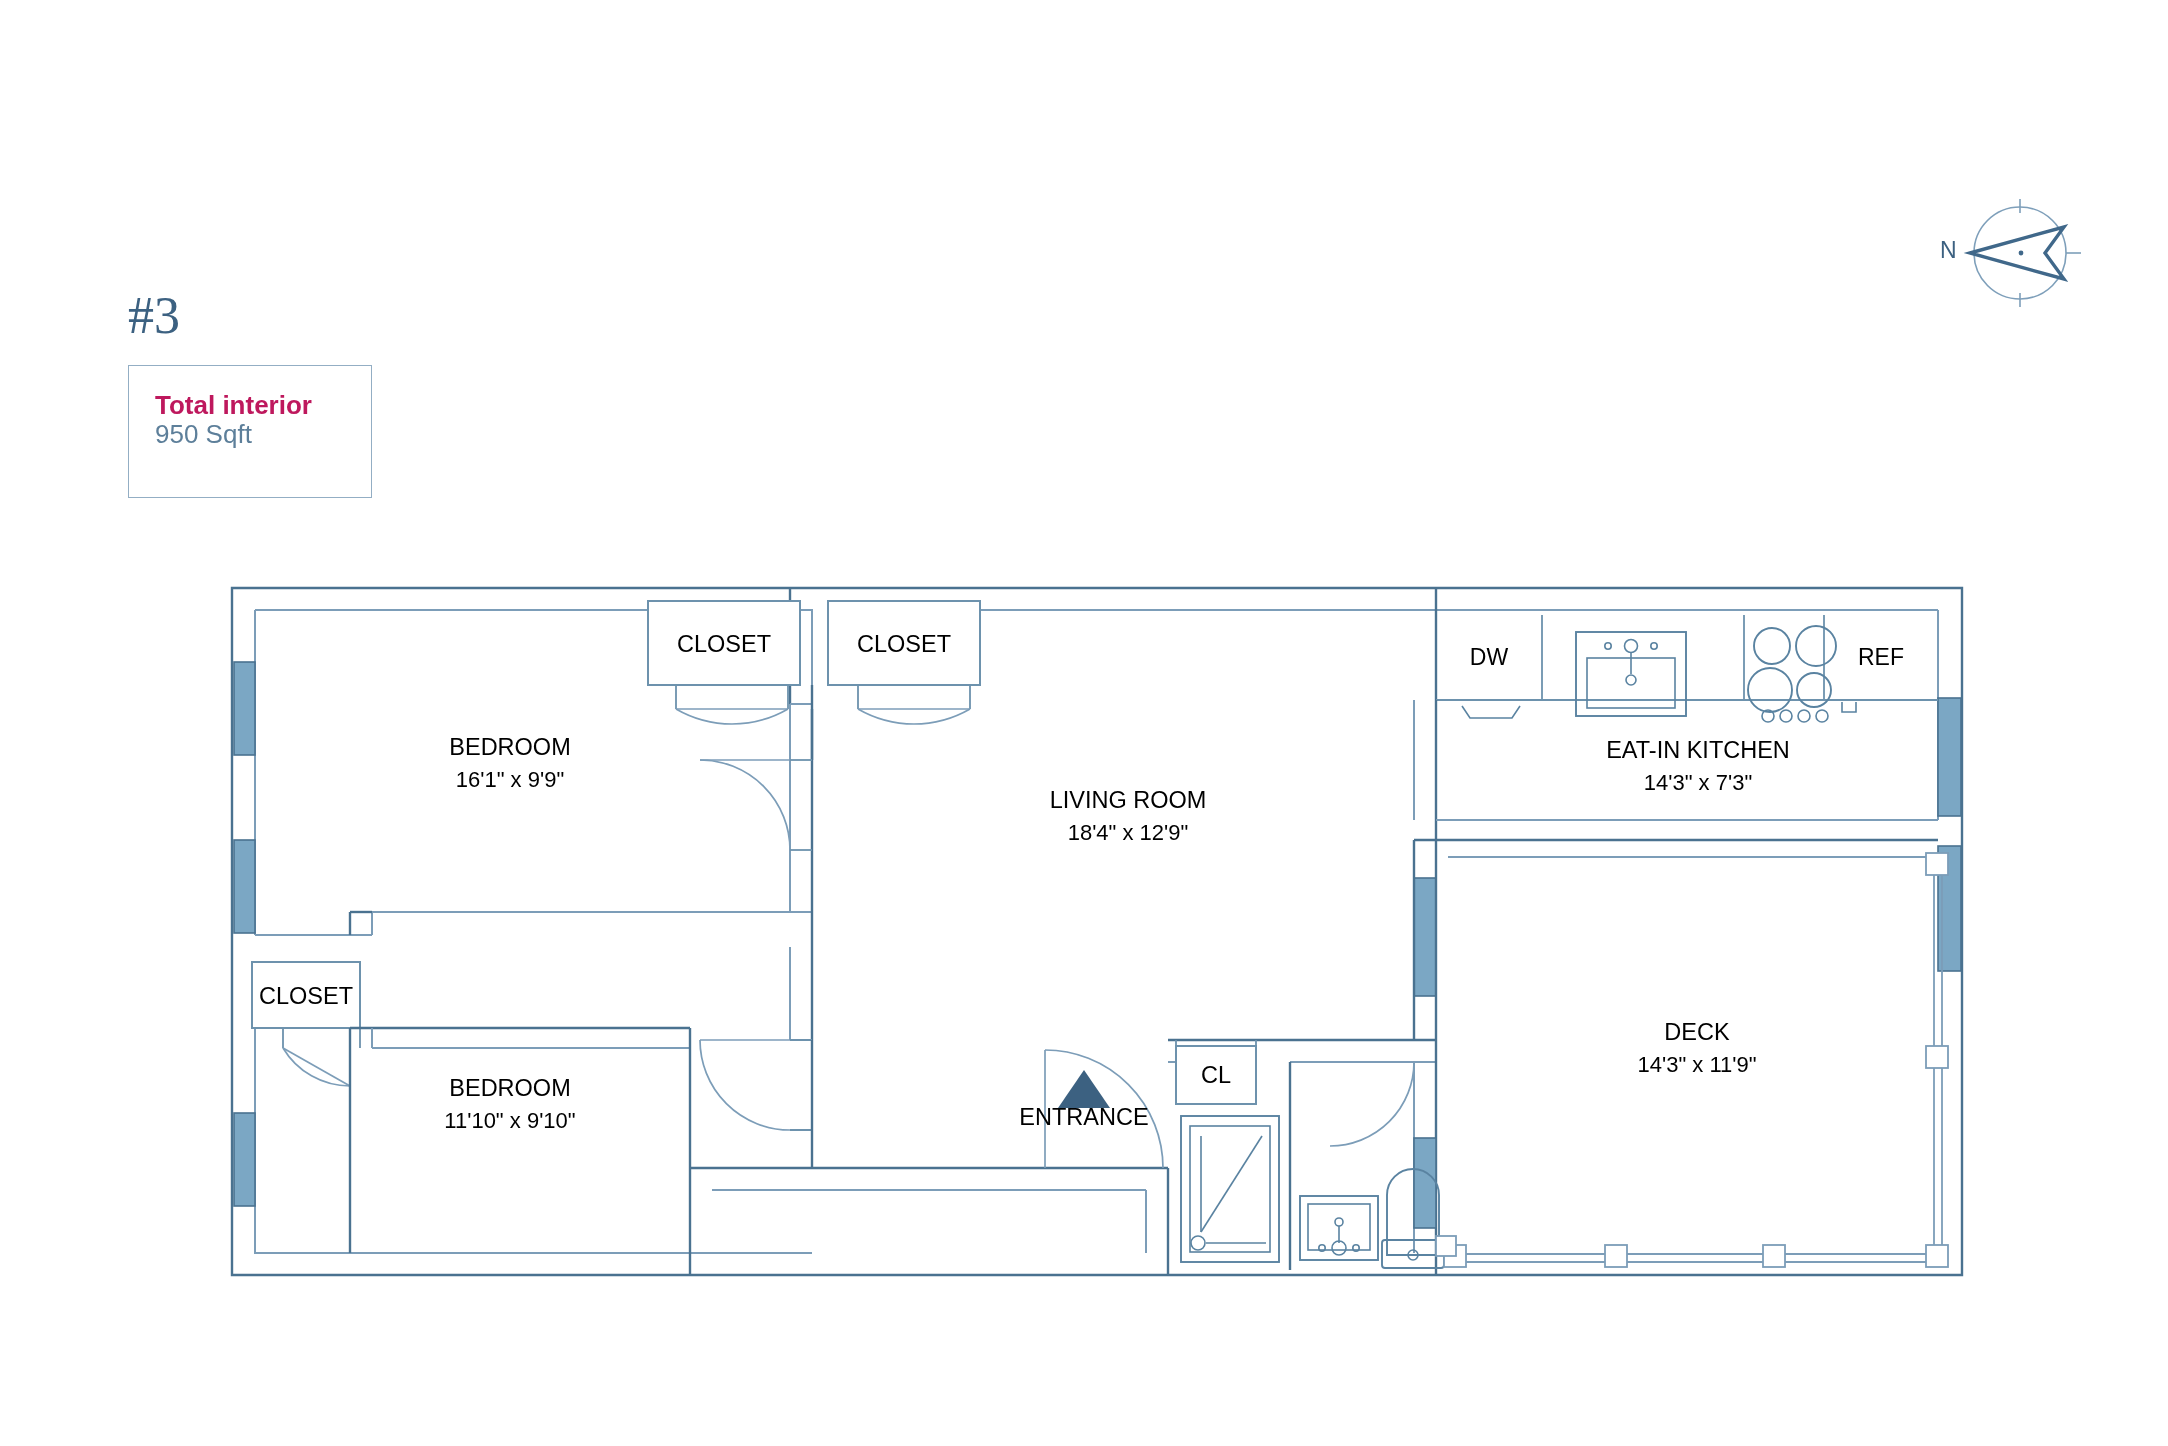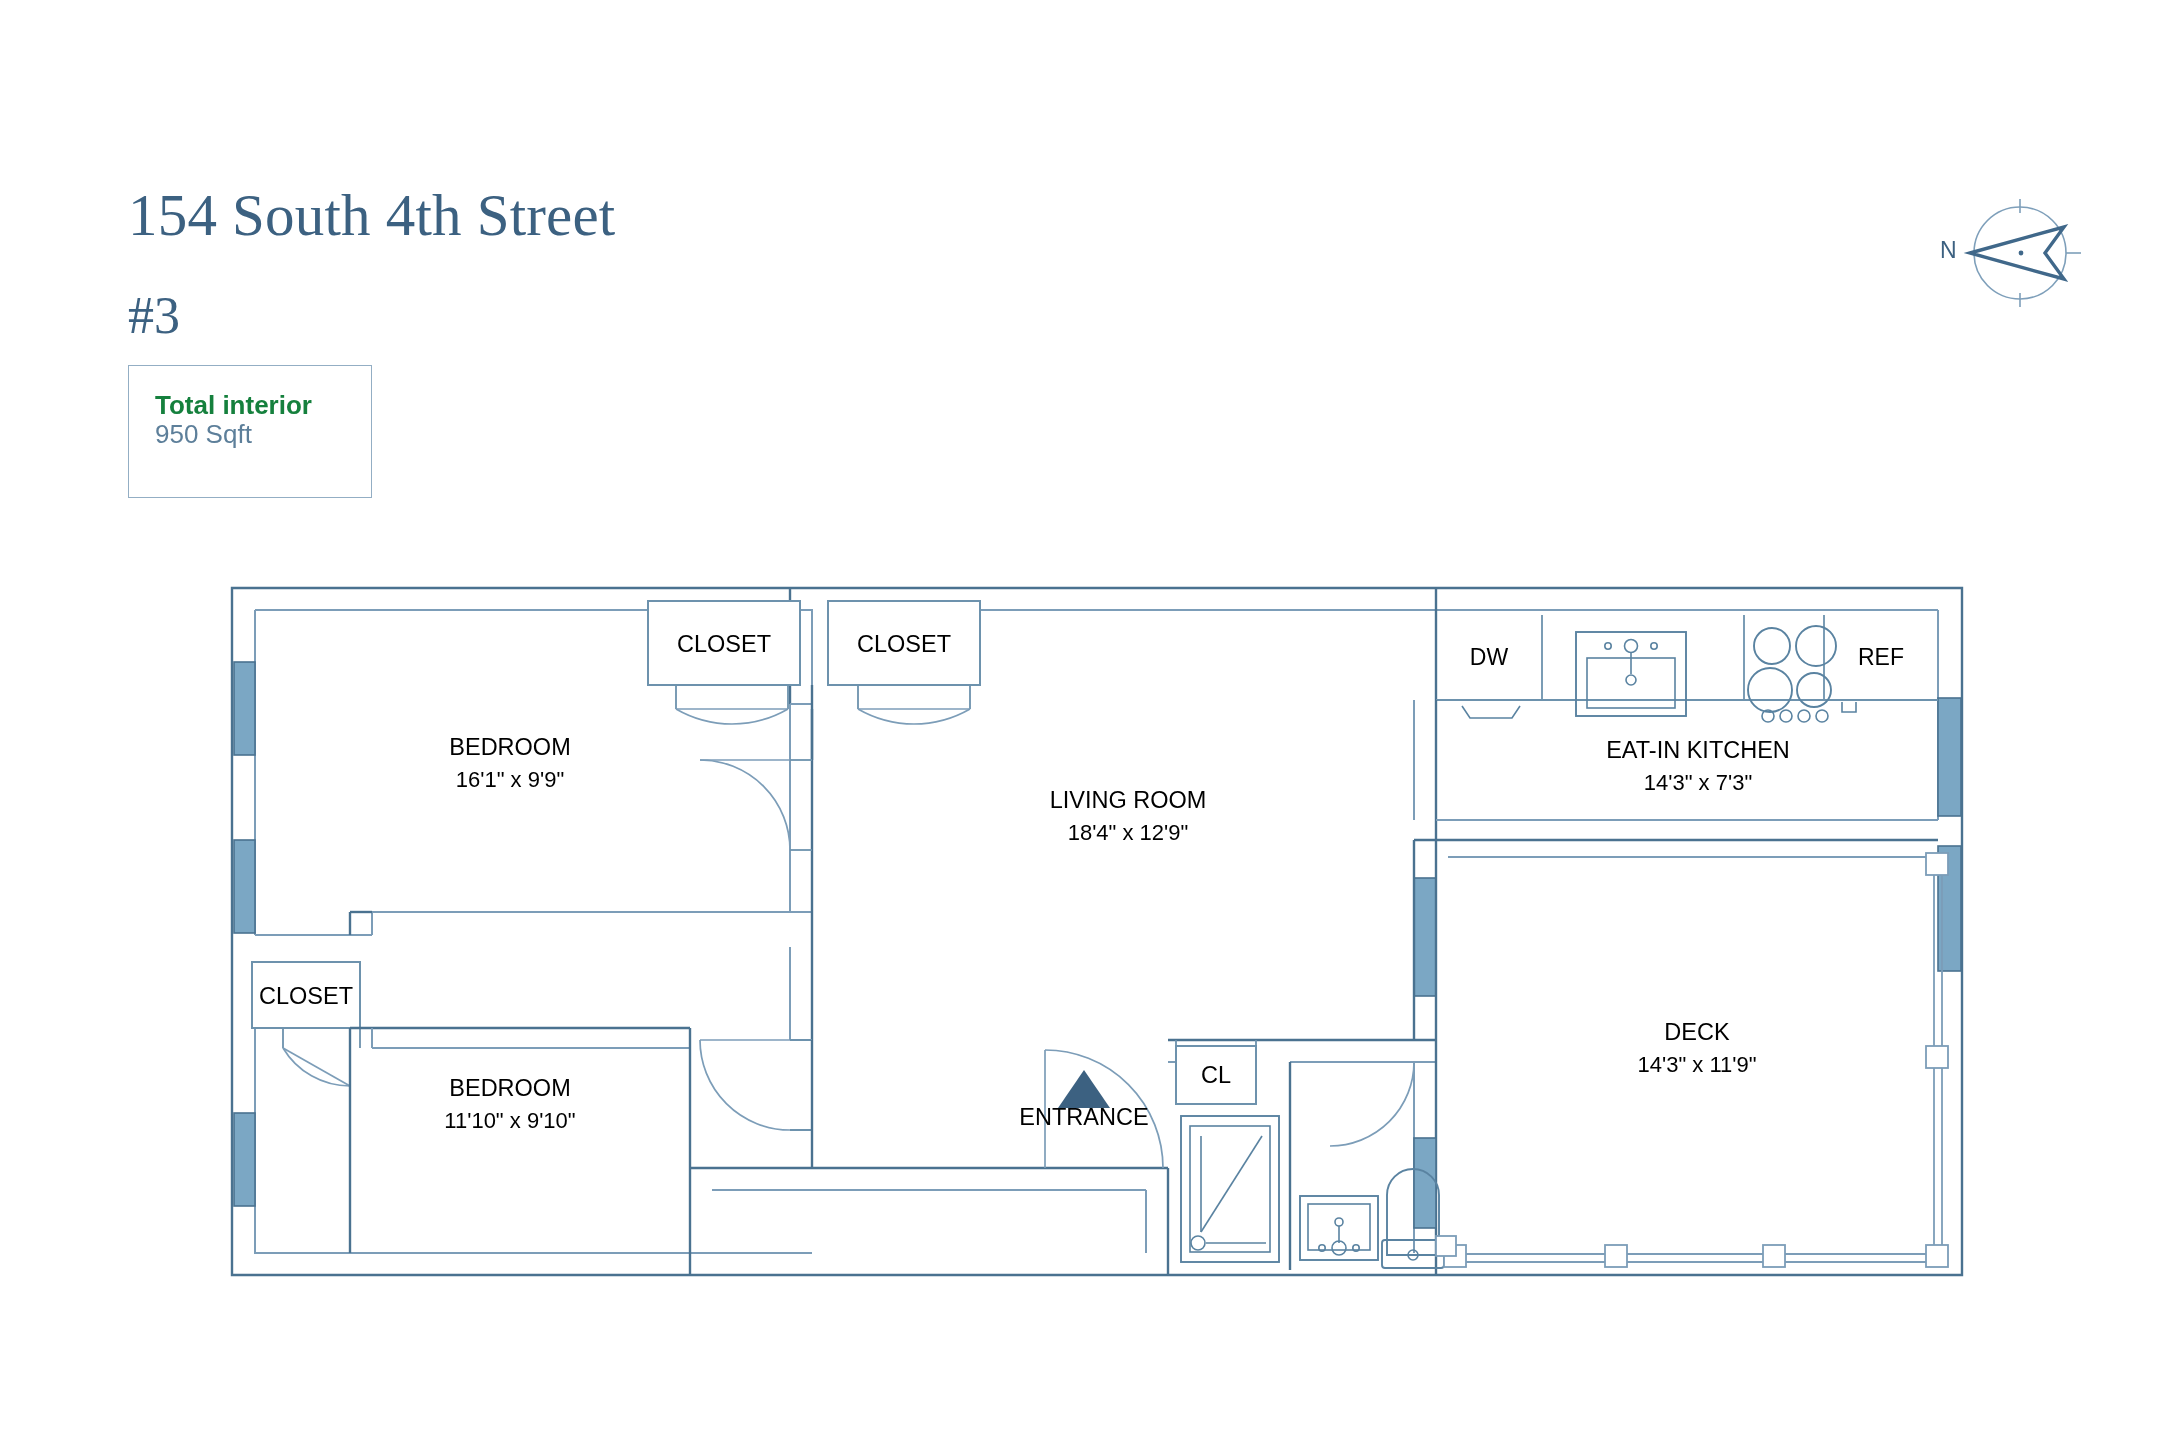--- a/index.html
+++ b/index.html
@@ -16,42 +16,41 @@
     position:absolute;left:128px;top:290px;
     font-family:"Liberation Serif",serif;
     font-size:52px;color:#3c6181;line-height:1;white-space:nowrap;
   }
   .infobox{
     position:absolute;left:128px;top:365px;width:244px;height:133px;
     border:1.5px solid #93aec4;box-sizing:border-box;
   }
   .infobox .lab{
     position:absolute;left:26px;top:24px;
-    font-size:26px;font-weight:bold;color:#15803d;white-space:nowrap;
+    font-size:26px;font-weight:bold;color:#be185d;white-space:nowrap;
   }
   .infobox .val{
     position:absolute;left:26px;top:53px;
     font-size:26px;font-weight:normal;color:#5d7f9a;white-space:nowrap;
   }
   .compass-wrap{position:absolute;left:1940px;top:195px;width:150px;height:120px;}
   .compass-n{
     position:absolute;left:0px;top:42px;font-size:23px;color:#3c6181;
     font-family:"Liberation Sans",sans-serif;
   }
   #plan{position:absolute;left:0;top:0;}
   text.rm{font-family:"Liberation Sans",sans-serif;fill:#000000;font-size:23.5px;text-anchor:middle;}
   text.rm-s{font-family:"Liberation Sans",sans-serif;fill:#000000;font-size:22px;text-anchor:middle;}
   text.fix{font-family:"Liberation Sans",sans-serif;fill:#000000;font-size:23px;text-anchor:middle;}
 </style>
 </head>
 <body>
 
 <div id="page">
 
-  <div class="title">154 South 4th Street</div>
   <div class="unit">#3</div>
 
   <div class="infobox">
     <div class="lab">Total interior</div>
     <div class="val">950 Sqft</div>
   </div>
 
   <div class="compass-wrap">
     <div class="compass-n">N</div>
     <svg width="150" height="120" viewBox="0 0 150 120">

